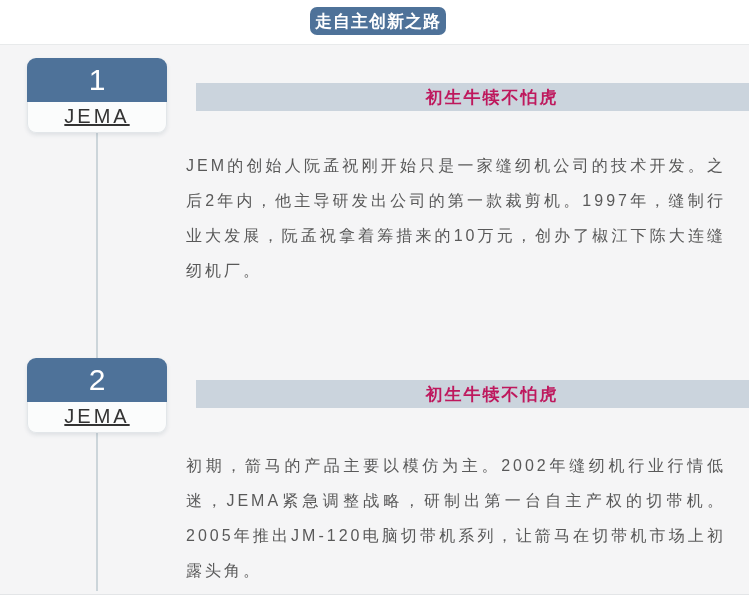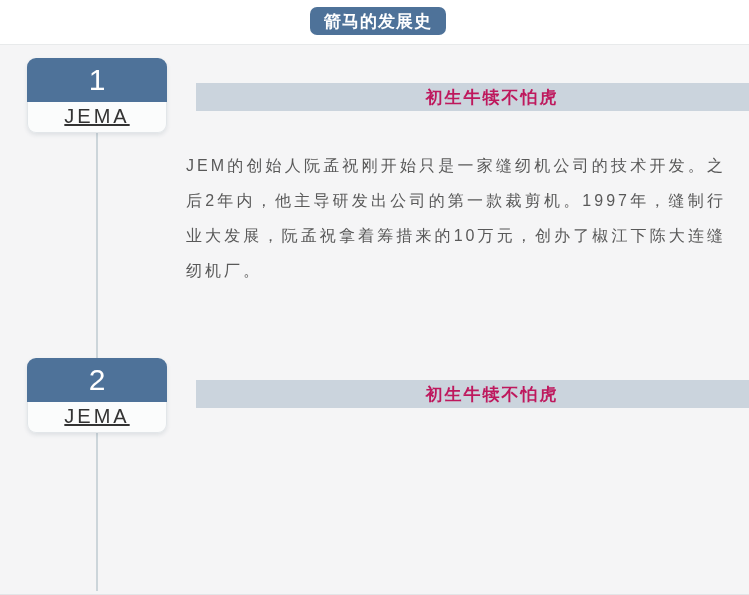--- a/index.html
+++ b/index.html
@@ -119,34 +119,35 @@
   .body-1 { top: 148px; }
   .body-2 { top: 448px; }
 </style>
 </head>
 <body>
 
 <div class="canvas">
 
   <div class="panel"></div>
 
-  <div class="title-badge">箭马的发展史</div>
+  <div class="title-badge">走自主创新之路</div>
 
   <div class="timeline-line"></div>
 
   <div class="node node-1">
     <div class="node-num">1</div>
     <div class="node-brand">JEMA</div>
   </div>
 
   <div class="section-header header-1">初生牛犊不怕虎</div>
 
   <div class="section-body body-1">JEM的创始人阮孟祝刚开始只是一家缝纫机公司的技术开发。之后2年内，他主导研发出公司的第一款裁剪机。1997年，缝制行业大发展，阮孟祝拿着筹措来的10万元，创办了椒江下陈大连缝纫机厂。</div>
 
   <div class="node node-2">
     <div class="node-num">2</div>
     <div class="node-brand">JEMA</div>
   </div>
 
   <div class="section-header header-2">初生牛犊不怕虎</div>
 
+  <div class="section-body body-2">初期，箭马的产品主要以模仿为主。2002年缝纫机行业行情低迷，JEMA紧急调整战略，研制出第一台自主产权的切带机。2005年推出JM-120电脑切带机系列，让箭马在切带机市场上初露头角。</div>
 
 </div>
 
 </body></html>

